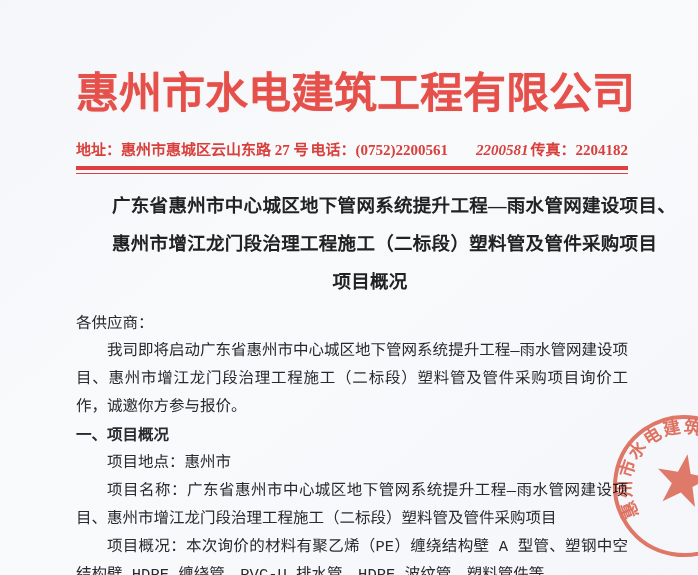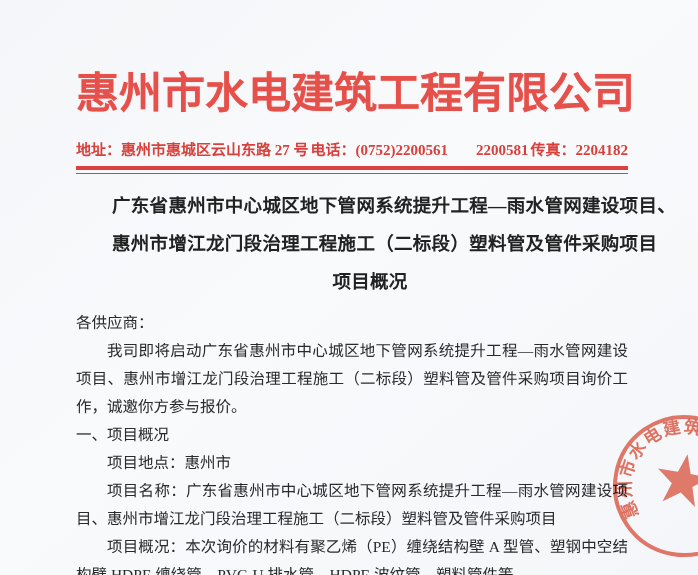--- a/index.html
+++ b/index.html
@@ -27,21 +27,21 @@
   .contact-row{
     display:flex;
     justify-content:space-between;
     align-items:flex-start;
     margin-top:17px;
     font-size:15px;
     font-weight:bold;
     color:#d8403c;
     white-space:nowrap;
   }
-  .contact-phone .num2{margin-left:28px;}
+  .contact-phone .num2{margin-left:28px;font-style:italic;}
   .header-rule{
     margin-top:7px;
     height:3px;
     border-top:4px solid #dc4040;
     border-bottom:1.5px solid #dc4040;
   }
   .doc-title{
     margin-top:13px;
     text-align:center;
     font-weight:bold;
@@ -52,22 +52,22 @@
   }
   .doc-title div{white-space:nowrap;margin-left:36px;}
   .body-text{
     margin-top:8px;
     font-size:15.5px;
     line-height:28px;
     text-align:justify;
     color:#2a2a2e;
   }
   .body-text p{margin:0;}
-  .para-indent{text-indent:2em;}
-  .section-heading{font-weight:normal;}
+  .para-indent{text-indent:2em;font-family:Liberation Mono, monospace;}
+  .section-heading{font-weight:bold;}
   .seal{
     position:absolute;
     left:604px;top:406px;
     width:160px;height:160px;
     transform:rotate(10deg);
     mix-blend-mode:multiply;
     opacity:.9;
   }
   .seal-ring-text{
     font-family:"Liberation Serif","DejaVu Serif",serif;

